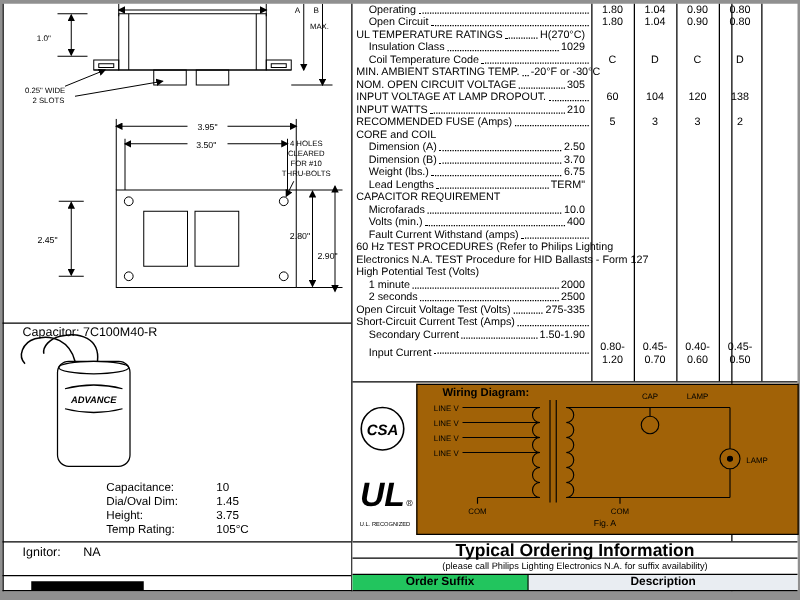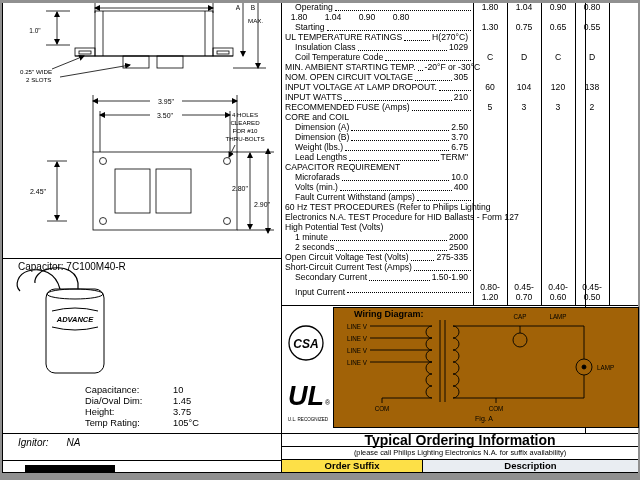--- a/index.html
+++ b/index.html
@@ -8,21 +8,21 @@
   .paper { position:absolute; left:2px; top:3px; width:636px; height:470px; background:#fff; }
   .abs { position:absolute; }
   .hline { position:absolute; height:1px; background:#000; }
   .vedge { position:absolute; width:1px; background:#000; }
 
   
   .cap-title { font-size:10px; white-space:nowrap; }
   .cap-specs { width:160px; }
   .cap-row { display:flex; height:11px; font-size:9.3px; line-height:11px; }
   .cap-label { width:88px; }
-  .ignitor { display:flex; gap:18px; font-size:10px; line-height:12px;font-style:italic; }
+  .ignitor { display:flex; gap:18px; font-size:10px; line-height:12px; }
 
   
   .right-panel { position:absolute; left:279px; top:0; width:305px; height:470px; border-left:1px solid #000; border-right:1px solid #000; }
   .spec-table { position:absolute; left:0; top:0; width:356px; height:302px; font-size:8.6px; }
   .vline { position:absolute; top:0; height:302px; width:1px; background:#000; }
   .spec-row { display:flex; height:10px; line-height:9.6px; position:relative; }
   .spec-row.tall { height:20px; }
   .row-a { width:191px; display:flex; align-items:flex-end; padding-left:3px; }
   .row-a.ind { padding-left:13px; }
   .row-a.full { width:354px; }
@@ -188,34 +188,28 @@
           <div class="row-a ind">
             <span class="row-label">Operating</span>
             <span class="leader"></span>
           </div>
           <div class="col-cell">1.80</div>
           <div class="col-cell">1.04</div>
           <div class="col-cell">0.90</div>
           <div class="col-cell">0.80</div>
         </div>
         <div class="spec-row">
+          <div class="row-a ind">
+            <span class="row-label">Open Circuit</span>
+            <span class="leader"></span>
+          </div>
           <div class="col-cell">1.80</div>
           <div class="col-cell">1.04</div>
           <div class="col-cell">0.90</div>
           <div class="col-cell">0.80</div>
-        </div>
-        <div class="spec-row">
-          <div class="row-a ind">
-            <span class="row-label">Starting</span>
-            <span class="leader"></span>
-          </div>
-          <div class="col-cell">1.30</div>
-          <div class="col-cell">0.75</div>
-          <div class="col-cell">0.65</div>
-          <div class="col-cell">0.55</div>
         </div>
         <div class="spec-row">
           <div class="row-a">
             <span class="row-label">UL TEMPERATURE RATINGS</span>
             <span class="leader"></span>
             <span class="row-value">H(270°C)</span>
           </div>
           <div class="col-cell"></div>
           <div class="col-cell"></div>
           <div class="col-cell"></div>
@@ -526,19 +520,19 @@
         <text x="224" y="11" font-size="6.3" text-anchor="middle">LAMP</text>
         <text x="263" y="62" font-size="6.3">LAMP</text>
         <text x="150" y="113" font-size="7" text-anchor="middle">Fig. A</text>
       </svg>
     </div>
 
     <div class="ordering">
       <div class="ord-title">Typical Ordering Information</div>
       <div class="ord-sub">(please call Philips Lighting Electronics N.A. for suffix availability)</div>
       <div class="ord-head">
-        <div class="ord-cell c1" style="background: #fde047;">Order Suffix</div>
+        <div class="ord-cell c1" style="background: #22c55e;">Order Suffix</div>
         <div class="ord-cell c2" style="background: rgb(233, 237, 242);">Description</div>
       </div>
     </div>
 
   </div>
 </div>
 
 </body></html>

